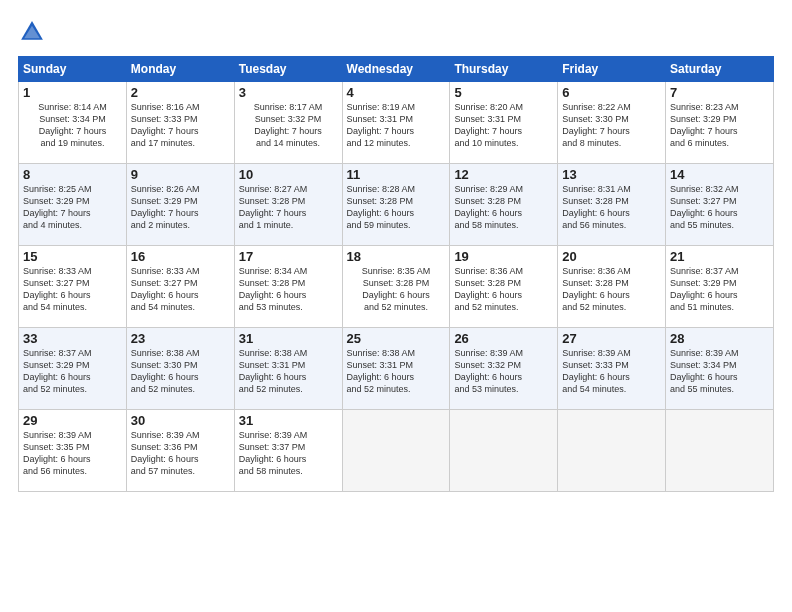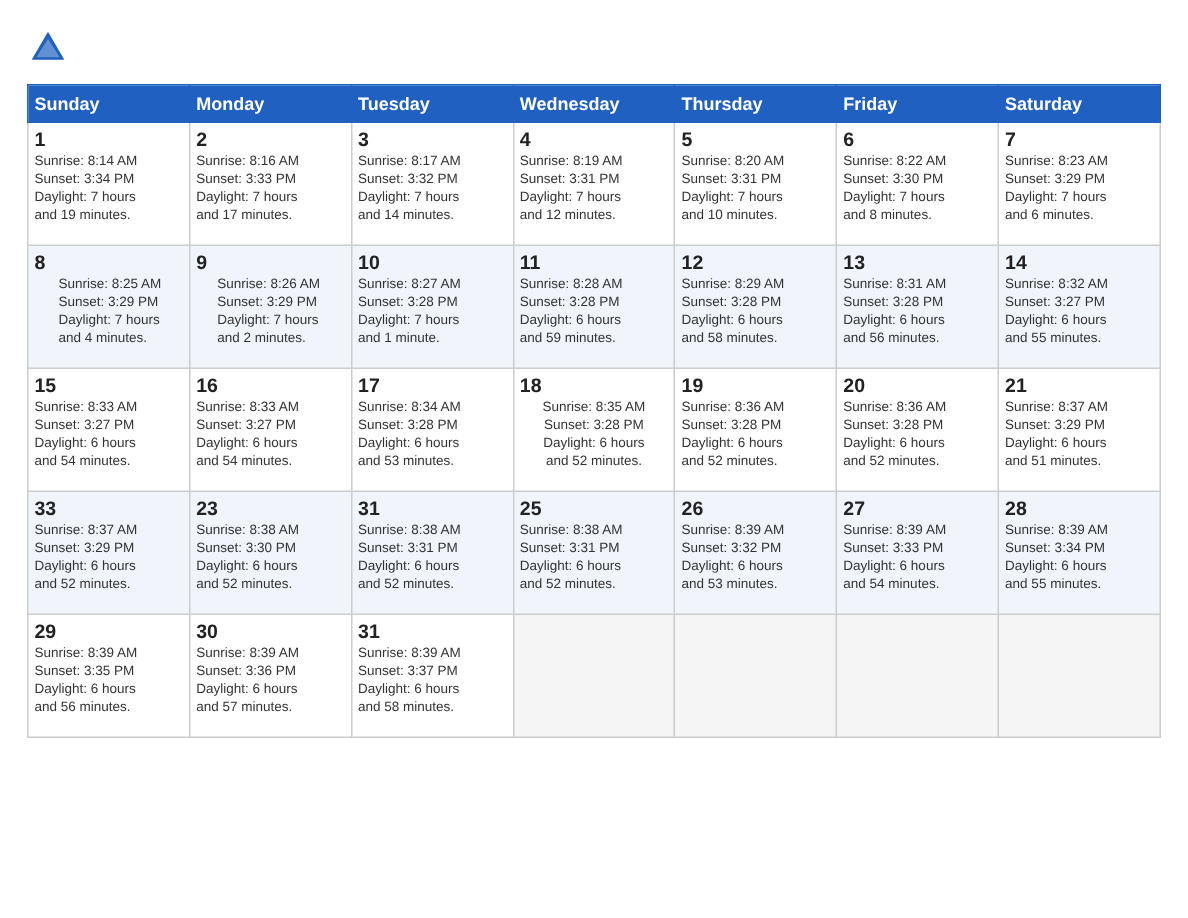--- a/index.html
+++ b/index.html
@@ -133,35 +133,35 @@
           <th>Wednesday</th>
           <th>Thursday</th>
           <th>Friday</th>
           <th>Saturday</th>
         </tr>
     </thead>
     <tbody id="cal-body">
     <tr>
           <td>
             <span class="day-num">1</span>
-            <div class="day-info" style="white-space: pre-line;">Sunrise: 8:14 AM
+            <div class="day-info" style="white-space: pre-line; text-align: center;">Sunrise: 8:14 AM
 Sunset: 3:34 PM
 Daylight: 7 hours
 and 19 minutes.</div>
           </td>
           <td>
             <span class="day-num">2</span>
             <div class="day-info" style="white-space: pre-line;">Sunrise: 8:16 AM
 Sunset: 3:33 PM
 Daylight: 7 hours
 and 17 minutes.</div>
           </td>
           <td>
             <span class="day-num">3</span>
-            <div class="day-info" style="white-space: pre-line;">Sunrise: 8:17 AM
+            <div class="day-info" style="white-space: pre-line; text-align: center;">Sunrise: 8:17 AM
 Sunset: 3:32 PM
 Daylight: 7 hours
 and 14 minutes.</div>
           </td>
           <td>
             <span class="day-num">4</span>
             <div class="day-info" style="white-space: pre-line;">Sunrise: 8:19 AM
 Sunset: 3:31 PM
 Daylight: 7 hours
 and 12 minutes.</div>
@@ -184,28 +184,28 @@
             <span class="day-num">7</span>
             <div class="day-info" style="white-space: pre-line;">Sunrise: 8:23 AM
 Sunset: 3:29 PM
 Daylight: 7 hours
 and 6 minutes.</div>
           </td>
         </tr>
         <tr>
           <td>
             <span class="day-num">8</span>
-            <div class="day-info" style="white-space: pre-line; margin-left: 16px;">Sunrise: 8:25 AM
+            <div class="day-info" style="white-space: pre-line;">Sunrise: 8:25 AM
 Sunset: 3:29 PM
 Daylight: 7 hours
 and 4 minutes.</div>
           </td>
           <td>
             <span class="day-num">9</span>
-            <div class="day-info" style="white-space: pre-line; margin-left: 14px;">Sunrise: 8:26 AM
+            <div class="day-info" style="white-space: pre-line;">Sunrise: 8:26 AM
 Sunset: 3:29 PM
 Daylight: 7 hours
 and 2 minutes.</div>
           </td>
           <td>
             <span class="day-num">10</span>
             <div class="day-info" style="white-space: pre-line;">Sunrise: 8:27 AM
 Sunset: 3:28 PM
 Daylight: 7 hours
 and 1 minute.</div>

